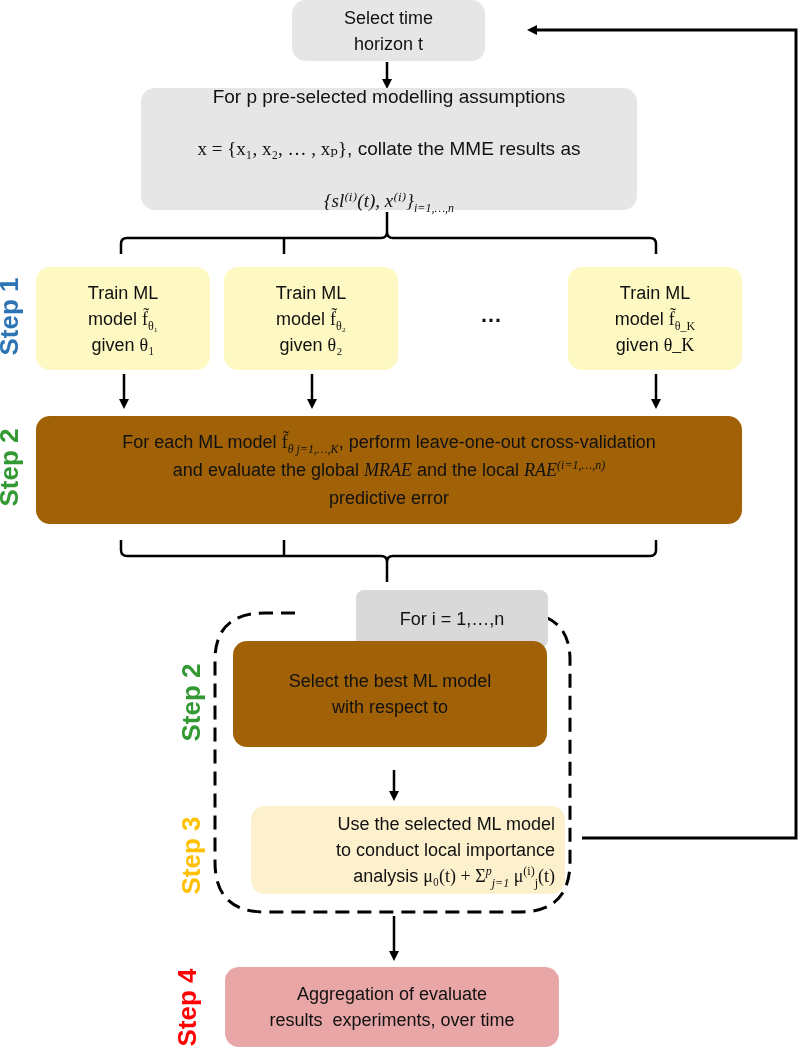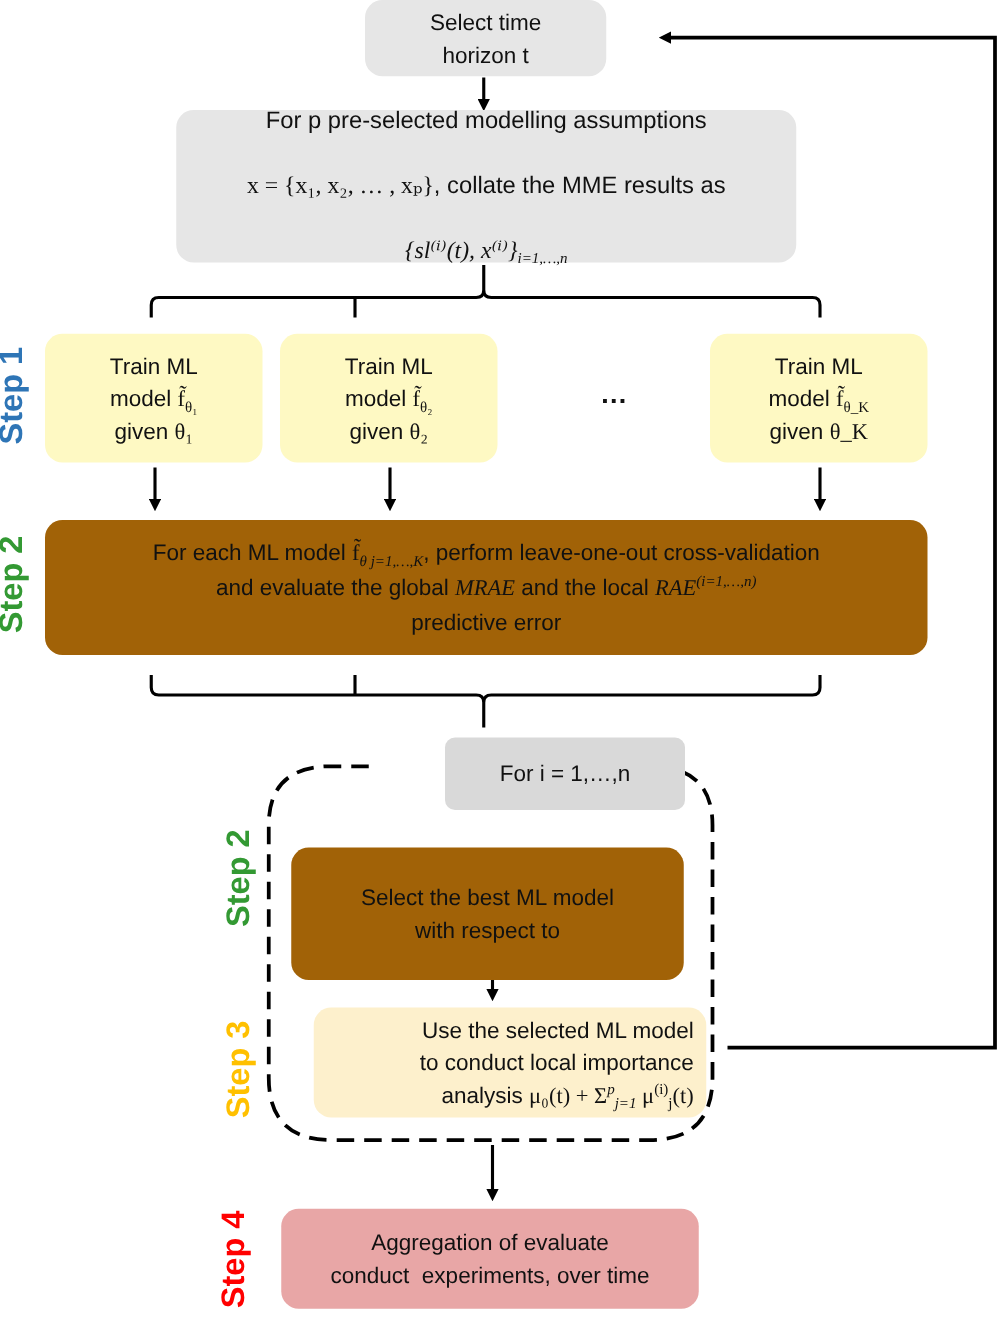--- a/index.html
+++ b/index.html
@@ -92,31 +92,31 @@
   <span><span>and evaluate the global </span><span class="math">MRAE</span><span> and the local </span><span class="math">RAE</span><sup class="math">(i=1,…,n)</sup></span>
   <span>predictive error</span>
 </div>
 
 <div class="box gray2" style="left:308px;top:590px;width:192px;height:58px;border-radius:8px;margin-left:48px;">
   <span>For i = 1,…,n</span>
 </div>
 
 <div class="step" style="left:152px;top:687px;color:#339933;">Step 2</div>
 
-<div class="box green" style="left:233px;top:678px;width:314px;height:106px;text-align:center;">
+<div class="box green" style="left:233px;top:641px;width:314px;height:106px;text-align:center;">
   <span>Select the best ML model</span>
   <span>with respect to</span>
 </div>
 
 <div class="step" style="left:152px;top:840px;color:#ffc000;">Step 3</div>
 
 <div class="box yellow" style="left:251px;top:806px;width:314px;height:88px;align-items:flex-end;">
   <span>Use the selected ML model</span>
   <span>to conduct local importance</span>
   <span><span>analysis </span><span class="mathr">μ₀(t) + Σ</span><sup class="math">p</sup><sub class="math">j=1</sub><span class="mathr"> μ</span><sup class="mathr">(i)</sup><sub class="mathr">j</sub><span class="mathr">(t)</span></span>
 </div>
 
 <div class="step" style="left:148px;top:992px;color:#ff0000;">Step 4</div>
 
 <div class="box red" style="left:225px;top:967px;width:334px;height:80px;">
   <span>Aggregation of evaluate</span>
-  <span style="white-space:pre;">conduct  experiments, over time</span>
+  <span style="white-space:pre;">results  experiments, over time</span>
 </div>
 
 </body></html>

